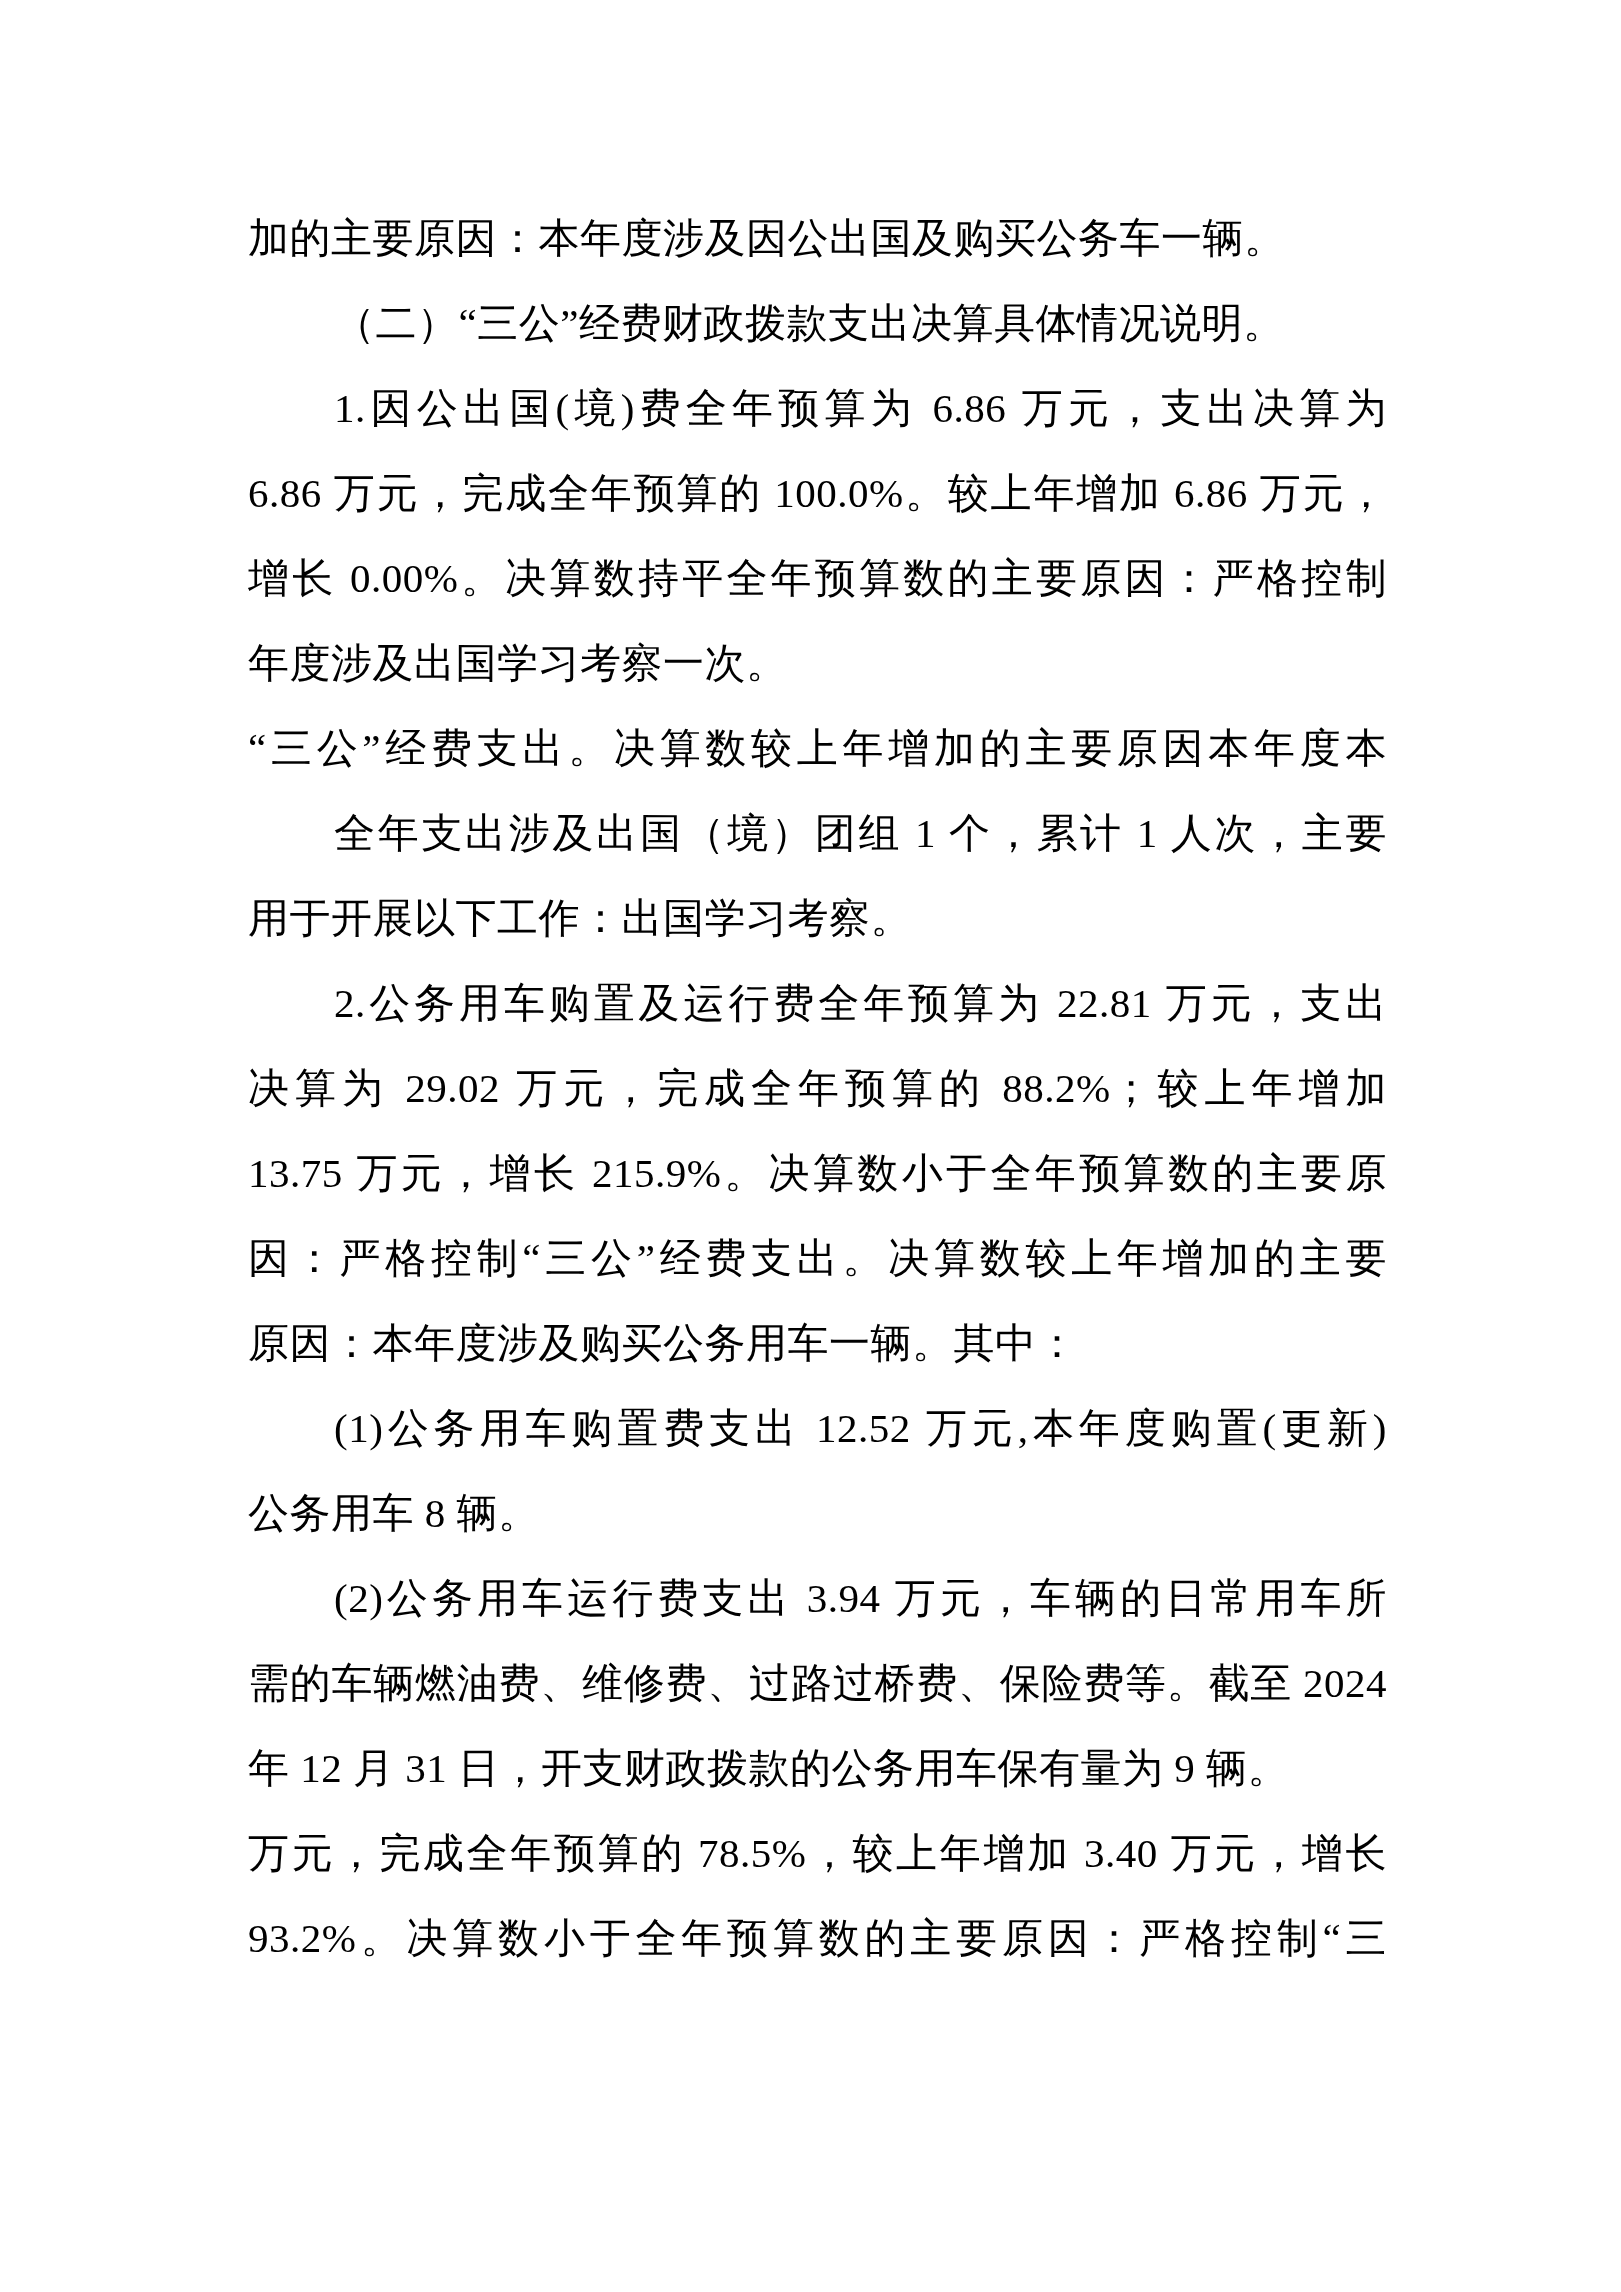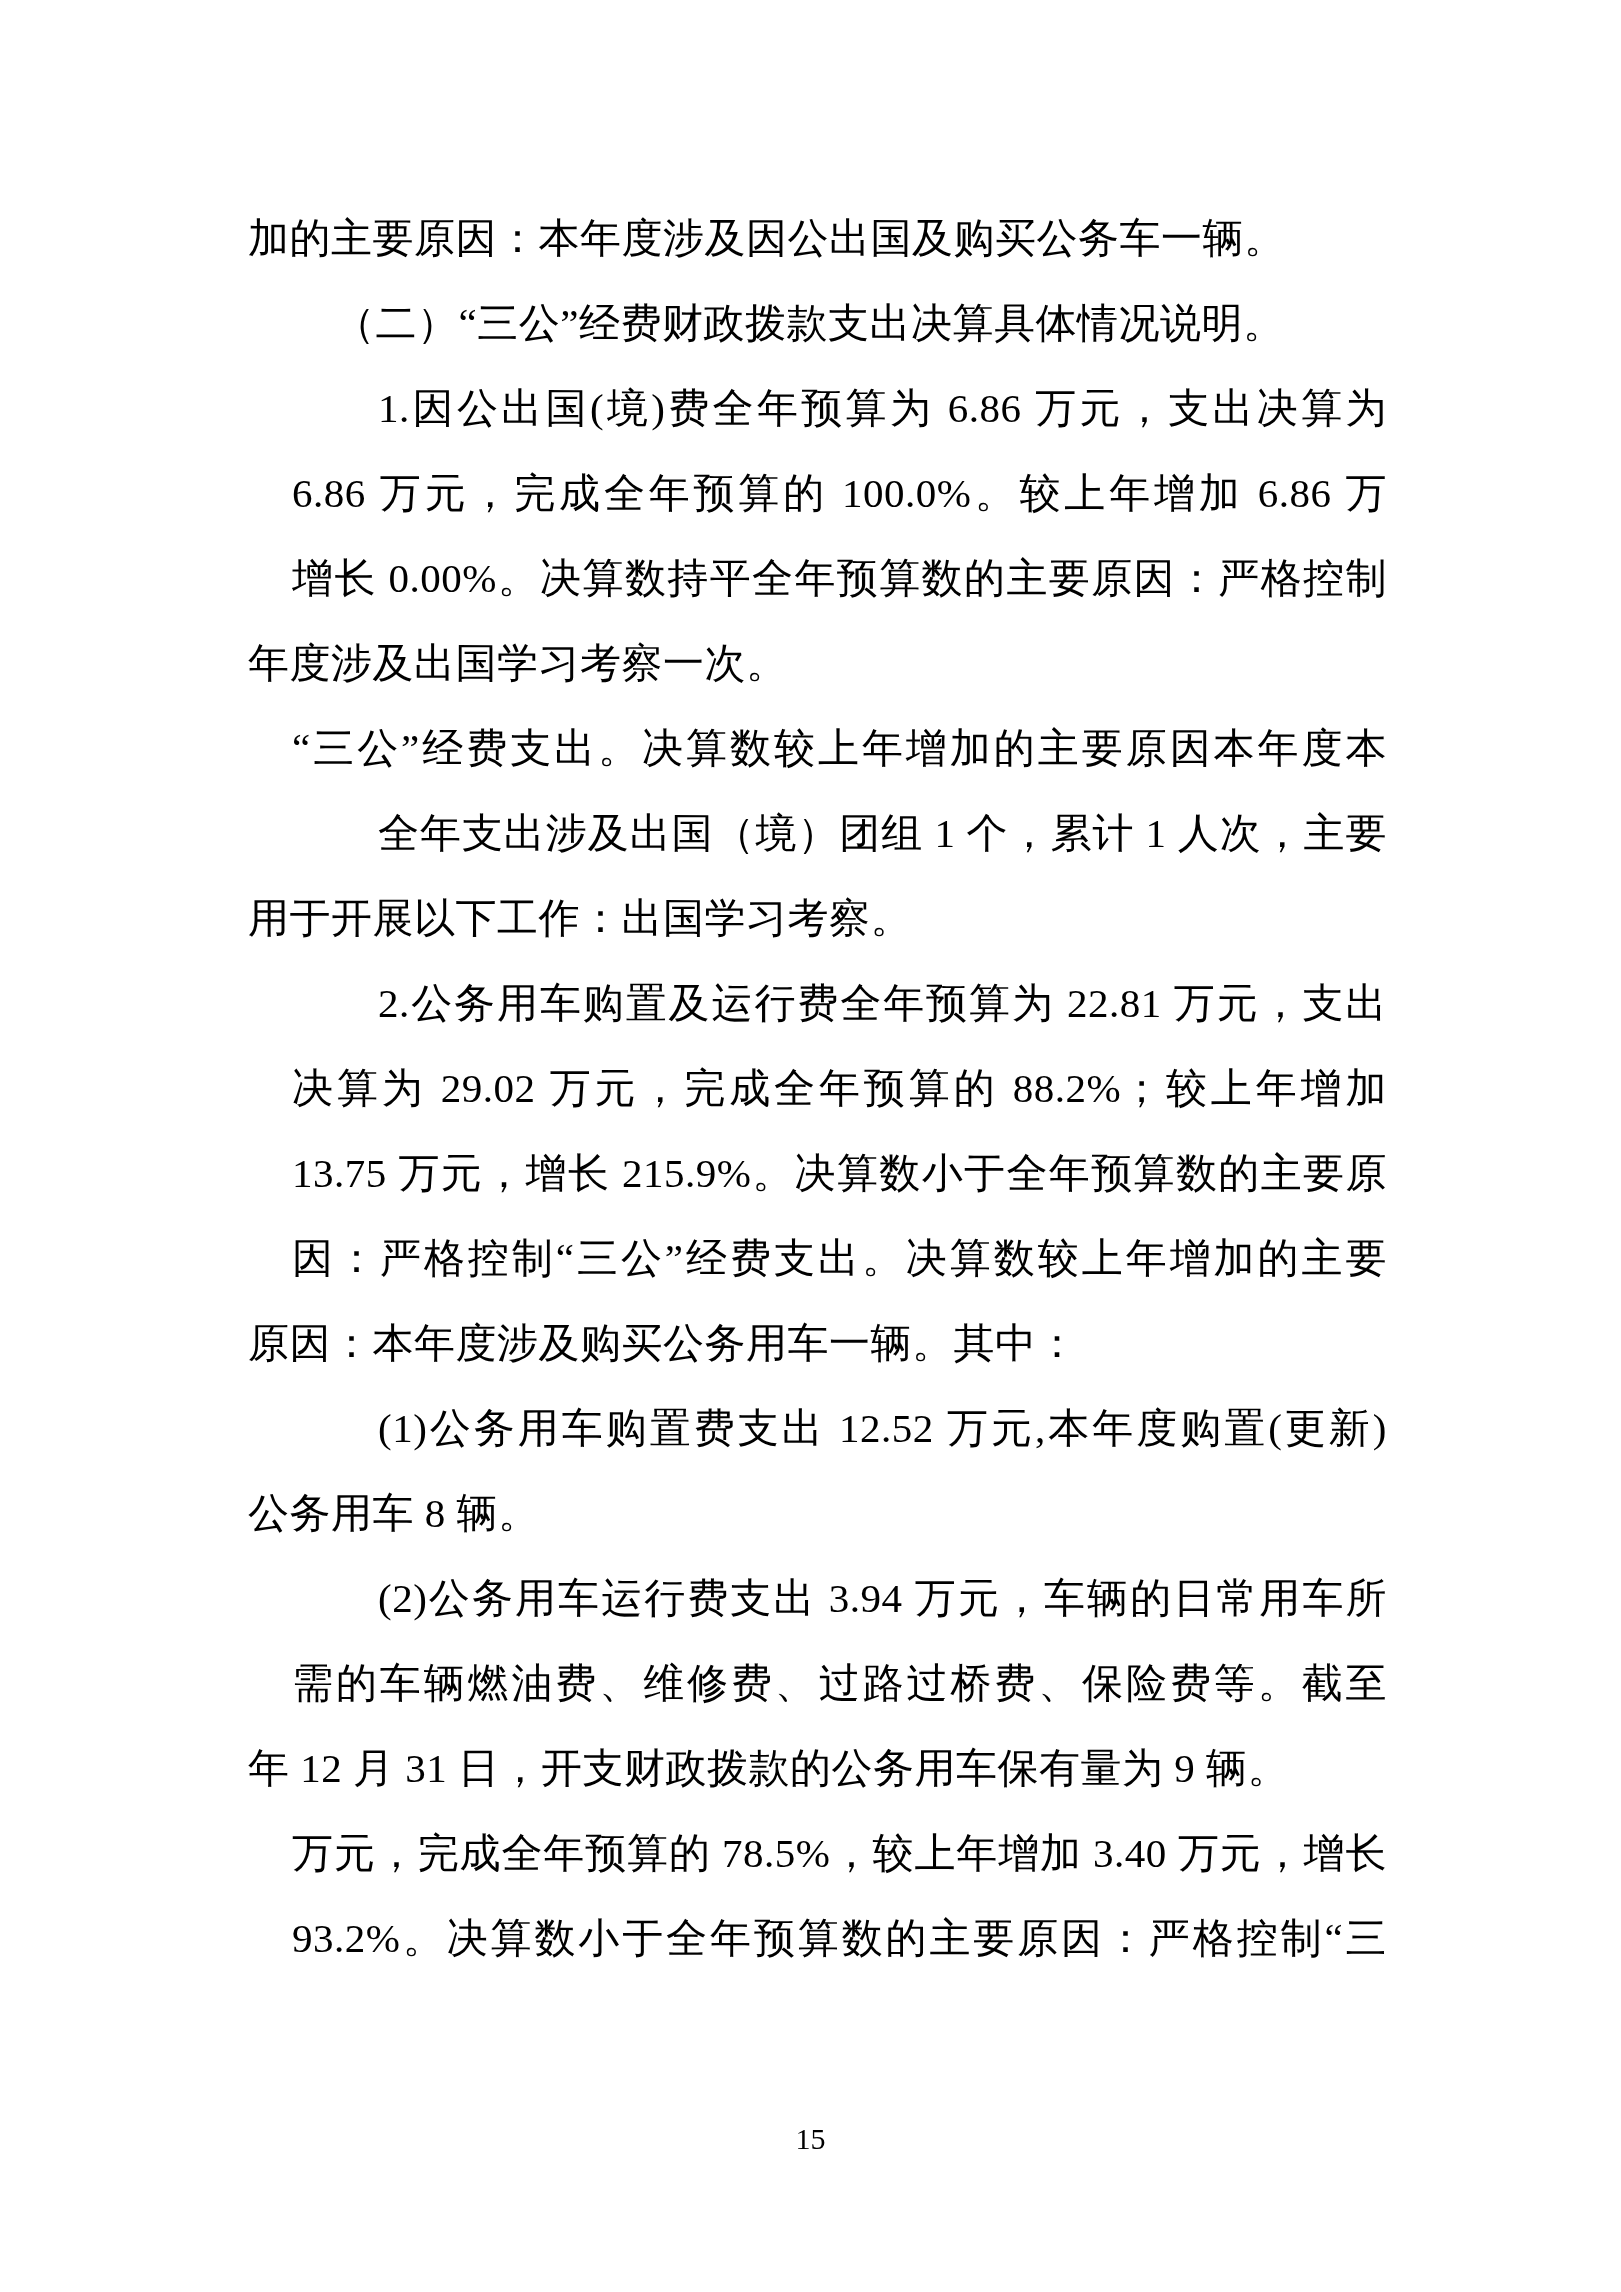--- a/index.html
+++ b/index.html
@@ -27,21 +27,20 @@
     line-height: 85px;
     height: 85px;
     overflow: hidden;
     text-align: left;
     letter-spacing: 0.5px;
   }
   .line.justify {
     text-align: justify;
     text-align-last: justify;
     text-justify: inter-ideograph;
-    margin-left: 44px;
   }
   .line.indent {
     text-indent: 86px;
   }
   .line.space-before {
     margin-top: 13.7px;
   }
   .page-number {
     position: absolute;
     left: 0;
@@ -73,15 +72,14 @@
       <div class="line justify">因：严格控制“三公”经费支出。决算数较上年增加的主要</div>
       <div class="line">原因：本年度涉及购买公务用车一辆。其中：</div>
       <div class="line indent justify">(1)公务用车购置费支出 12.52 万元,本年度购置(更新)</div>
       <div class="line">公务用车 8 辆。</div>
       <div class="line indent justify">(2)公务用车运行费支出 3.94 万元，车辆的日常用车所</div>
       <div class="line justify">需的车辆燃油费、维修费、过路过桥费、保险费等。截至 2024</div>
       <div class="line">年 12 月 31 日，开支财政拨款的公务用车保有量为 9 辆。</div>
       <div class="line justify">万元，完成全年预算的 78.5%，较上年增加 3.40 万元，增长</div>
       <div class="line justify">93.2%。决算数小于全年预算数的主要原因：严格控制“三</div>
     </div>
-  <div class="page-number">15</div>
 </div>
 
 
 </body></html>

